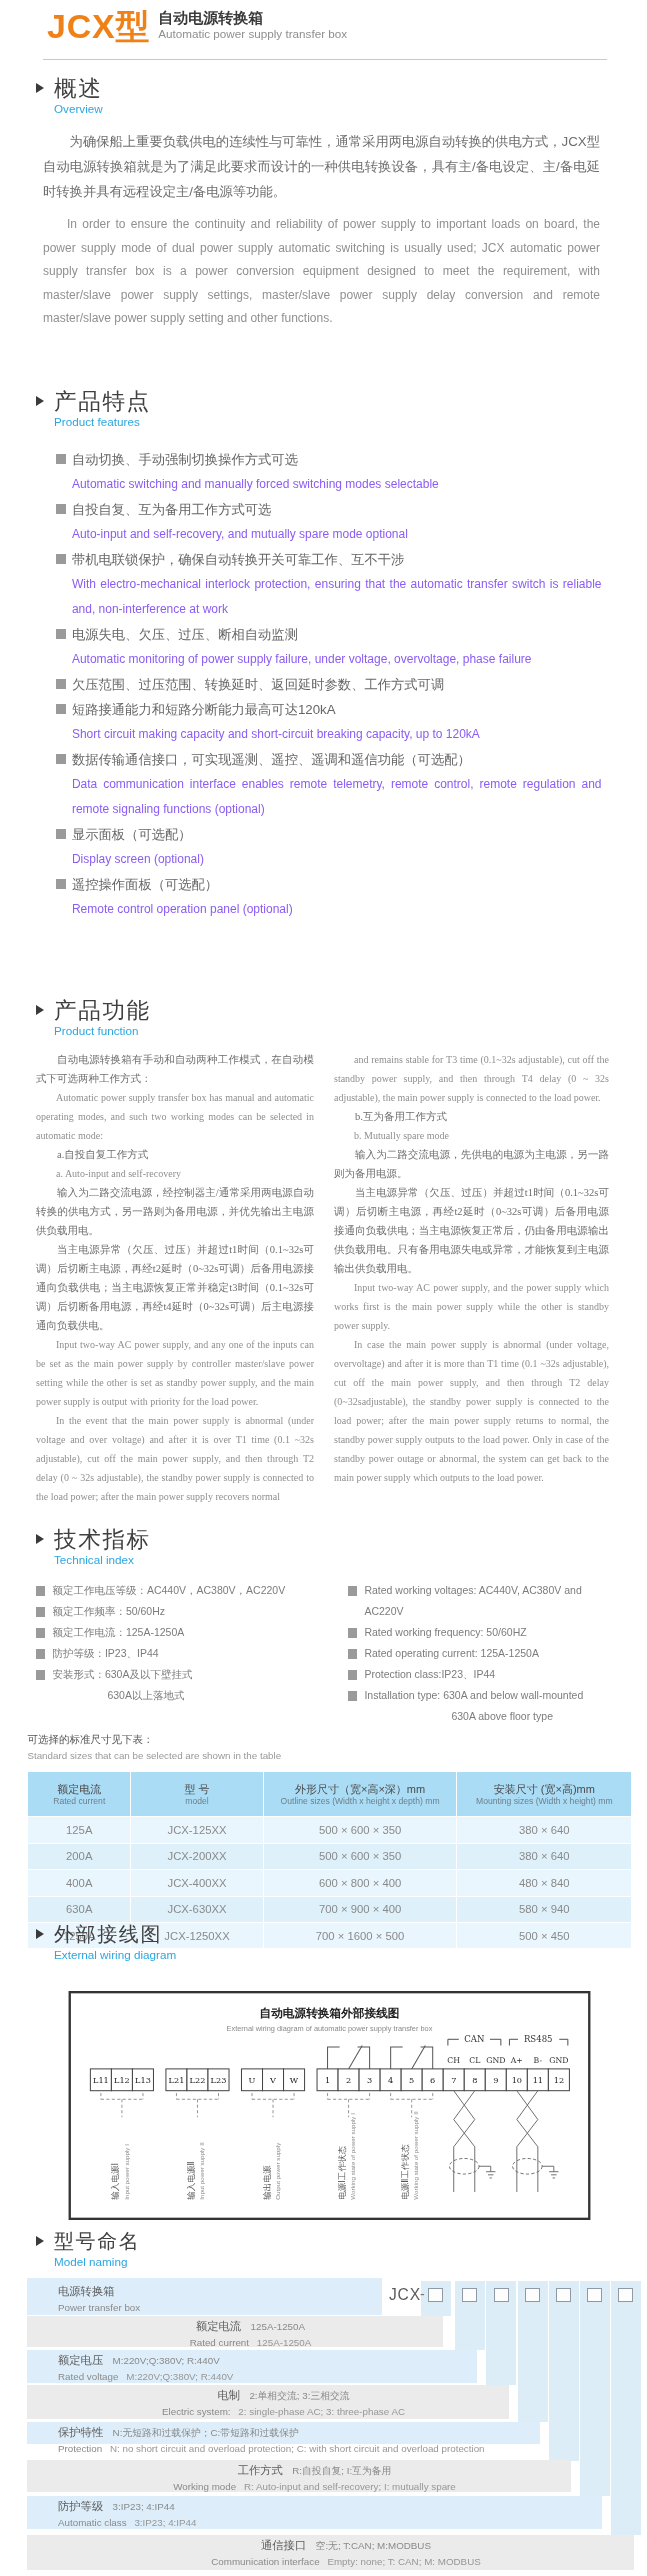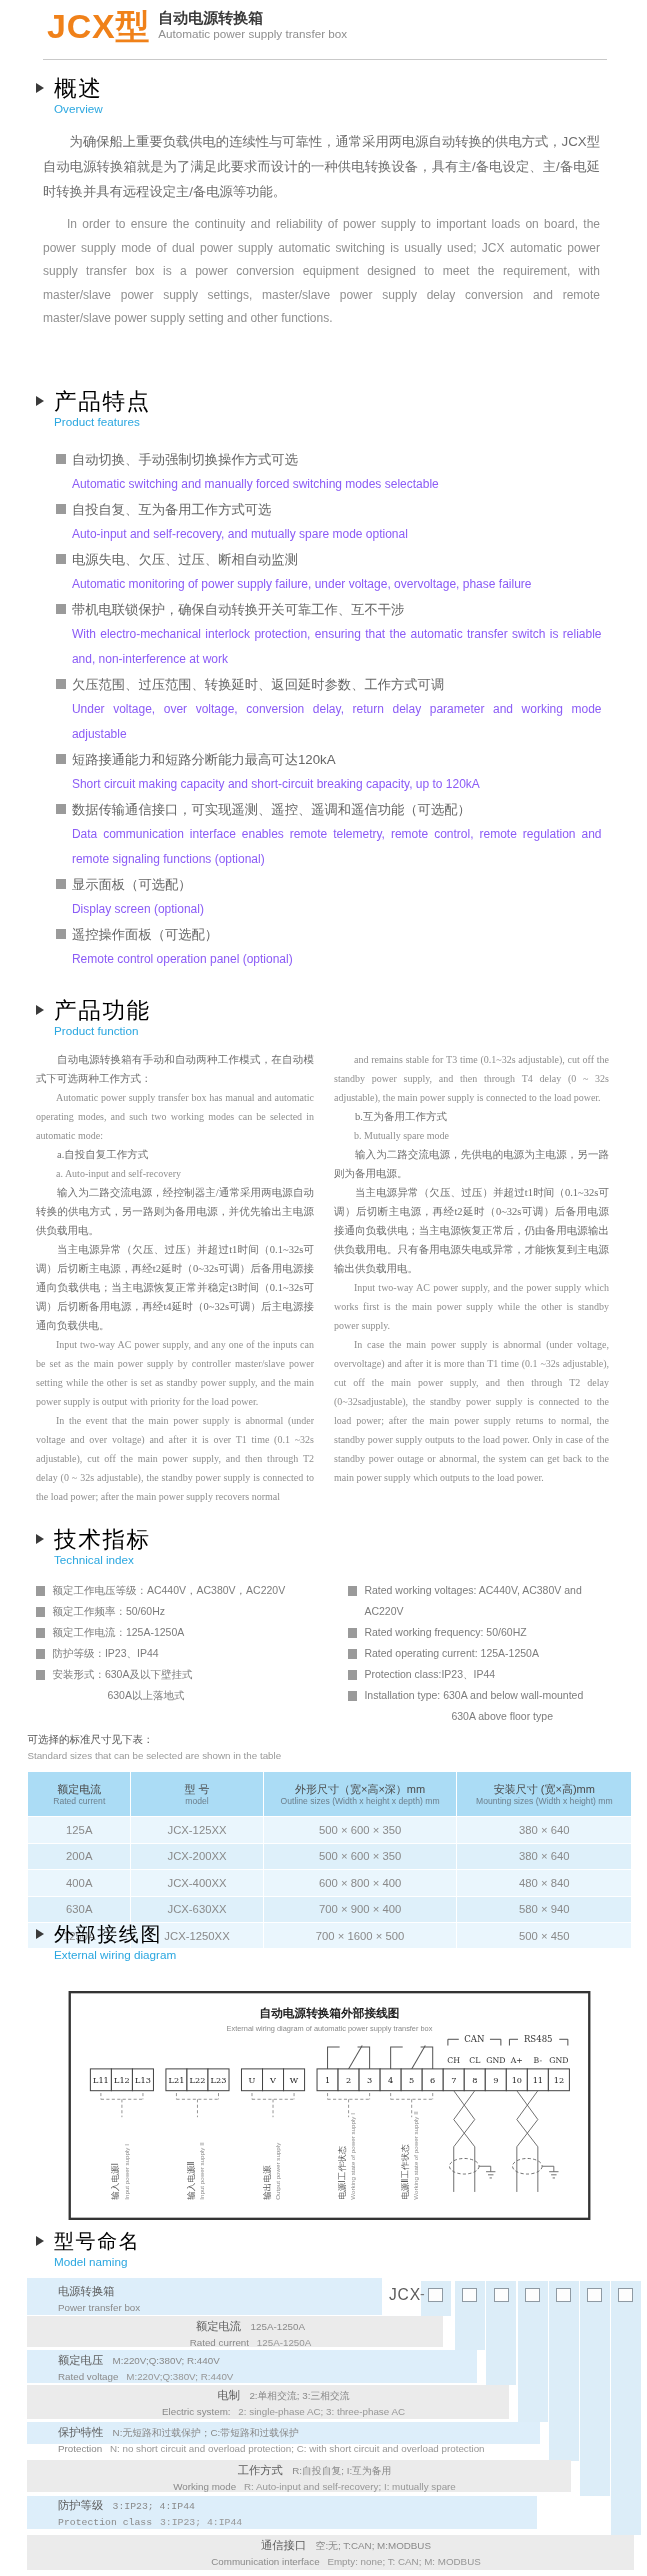--- a/index.html
+++ b/index.html
@@ -10,21 +10,21 @@
   .hdr-model{color:#f08119;font-size:34px;line-height:36px;font-weight:bold;letter-spacing:0.8px;}
   .hdr-sub{margin-left:7.8px;padding-top:1.6px;}
   .hdr-cn{color:#3a3a3a;font-size:15px;font-weight:bold;line-height:17px;}
   .hdr-en{color:#8f8f8f;font-size:11.7px;line-height:15.6px;}
   .divider{position:absolute;left:43px;top:59px;width:564px;height:0.8px;background:#c9c9c9;}
   
   .sec{position:absolute;left:36px;width:578px;}
   .sec-head{display:flex;align-items:flex-start;}
   .tri{width:0;height:0;border-left:8.6px solid #3a3a3a;border-top:5.5px solid transparent;
        border-bottom:5.5px solid transparent;margin-top:7px;margin-right:10px;flex:0 0 auto;}
-  .h-cn{color:#000000;font-size:22.6px;line-height:25px;letter-spacing:1.6px;}
+  .h-cn{color:#404040;font-size:22.6px;line-height:25px;letter-spacing:1.6px;}
   .h-en{color:#2ba7e0;font-size:11.7px;line-height:15.6px;}
   
   .ov-cn{margin:12.5px 0 0 7px;width:557px;color:#6e6e6e;font-size:13.3px;line-height:25px;
          text-align:justify;text-indent:2em;}
   .ov-en{margin:9.4px 0 0 7px;width:557px;color:#909090;font-size:12px;line-height:23.4px;
          text-align:justify;text-indent:2em;}
   
   .feat-list{margin:17px 0 0 19.5px;width:546px;}
   .feat-cn{position:relative;padding-left:16.4px;color:#666;font-size:13.3px;line-height:25px;}
   .sq{position:absolute;left:0;top:7.8px;width:10px;height:10px;background:#9a9a9a;}
@@ -109,30 +109,29 @@
     <div class="feat-list">
       <div class="feat">
         <div class="feat-cn"><span class="sq"></span><span>自动切换、手动强制切换操作方式可选</span></div>
         <div class="feat-en">Automatic switching and manually forced switching modes selectable</div>
       </div>
       <div class="feat">
         <div class="feat-cn"><span class="sq"></span><span>自投自复、互为备用工作方式可选</span></div>
         <div class="feat-en">Auto-input and self-recovery, and mutually spare mode optional</div>
       </div>
       <div class="feat">
+        <div class="feat-cn"><span class="sq"></span><span>带机电联锁保护，确保自动转换开关可靠工作、互不干涉</span></div>
+        <div class="feat-en">With electro-mechanical interlock protection, ensuring that the automatic transfer switch is reliable and, non-interference at work</div>
+      </div>
+      <div class="feat">
         <div class="feat-cn"><span class="sq"></span><span>电源失电、欠压、过压、断相自动监测</span></div>
         <div class="feat-en">Automatic monitoring of power supply failure, under voltage, overvoltage, phase failure</div>
       </div>
       <div class="feat">
-        <div class="feat-cn"><span class="sq"></span><span>带机电联锁保护，确保自动转换开关可靠工作、互不干涉</span></div>
-        <div class="feat-en">With electro-mechanical interlock protection, ensuring that the automatic transfer switch is reliable and, non-interference at work</div>
-      </div>
-      <div class="feat">
         <div class="feat-cn"><span class="sq"></span><span>欠压范围、过压范围、转换延时、返回延时参数、工作方式可调</span></div>
-        <div class="feat-en">Under voltage, over voltage, conversion delay, return delay parameter and working mode adjustable</div>
       </div>
       <div class="feat">
         <div class="feat-cn"><span class="sq"></span><span>短路接通能力和短路分断能力最高可达120kA</span></div>
         <div class="feat-en">Short circuit making capacity and short-circuit breaking capacity, up to 120kA</div>
       </div>
       <div class="feat">
         <div class="feat-cn"><span class="sq"></span><span>数据传输通信接口，可实现遥测、遥控、遥调和遥信功能（可选配）</span></div>
         <div class="feat-en">Data communication interface enables remote telemetry, remote control, remote regulation and remote signaling functions (optional)</div>
       </div>
       <div class="feat">
@@ -432,23 +431,23 @@
     <div class="n-en"><span class="n-label">Electric system:</span><span class="n-desc">2: single-phase AC; 3: three-phase AC</span></div>
   </div>
   <div class="nrow blue" style="top:2422px;height:22px;width:513px;">
     <div class="n-cn"><span class="n-label">保护特性</span><span class="n-desc">N:无短路和过载保护；C:带短路和过载保护</span></div>
     <div class="n-en"><span class="n-label">Protection</span><span class="n-desc">N: no short circuit and overload protection; C: with short circuit and overload protection</span></div>
   </div>
   <div class="nrow gray" style="top:2460px;height:32px;width:544px;">
     <div class="n-cn"><span class="n-label">工作方式</span><span class="n-desc">R:自投自复; I:互为备用</span></div>
     <div class="n-en"><span class="n-label">Working mode</span><span class="n-desc">R: Auto-input and self-recovery; I: mutually spare</span></div>
   </div>
-  <div class="nrow blue" style="top:2496px;height:33px;width:510px;font-family:Liberation Mono, monospace;">
+  <div class="nrow blue" style="top:2496px;height:33px;width:575px;">
     <div class="n-cn"><span class="n-label">防护等级</span><span class="n-desc">3:IP23; 4:IP44</span></div>
-    <div class="n-en"><span class="n-label">Protection class</span><span class="n-desc">3:IP23; 4:IP44</span></div>
+    <div class="n-en"><span class="n-label">Automatic class</span><span class="n-desc">3:IP23; 4:IP44</span></div>
   </div>
   <div class="nrow gray" style="top:2535px;height:35px;width:607px;">
     <div class="n-cn"><span class="n-label">通信接口</span><span class="n-desc">空:无; T:CAN; M:MODBUS</span></div>
     <div class="n-en"><span class="n-label">Communication interface</span><span class="n-desc">Empty: none; T: CAN; M: MODBUS</span></div>
   </div>
 
   <div class="model-code">
     <span class="jcx">JCX</span>
     <span class="mdash">-</span>
     <span class="mbox" style="left:39px;"></span>

